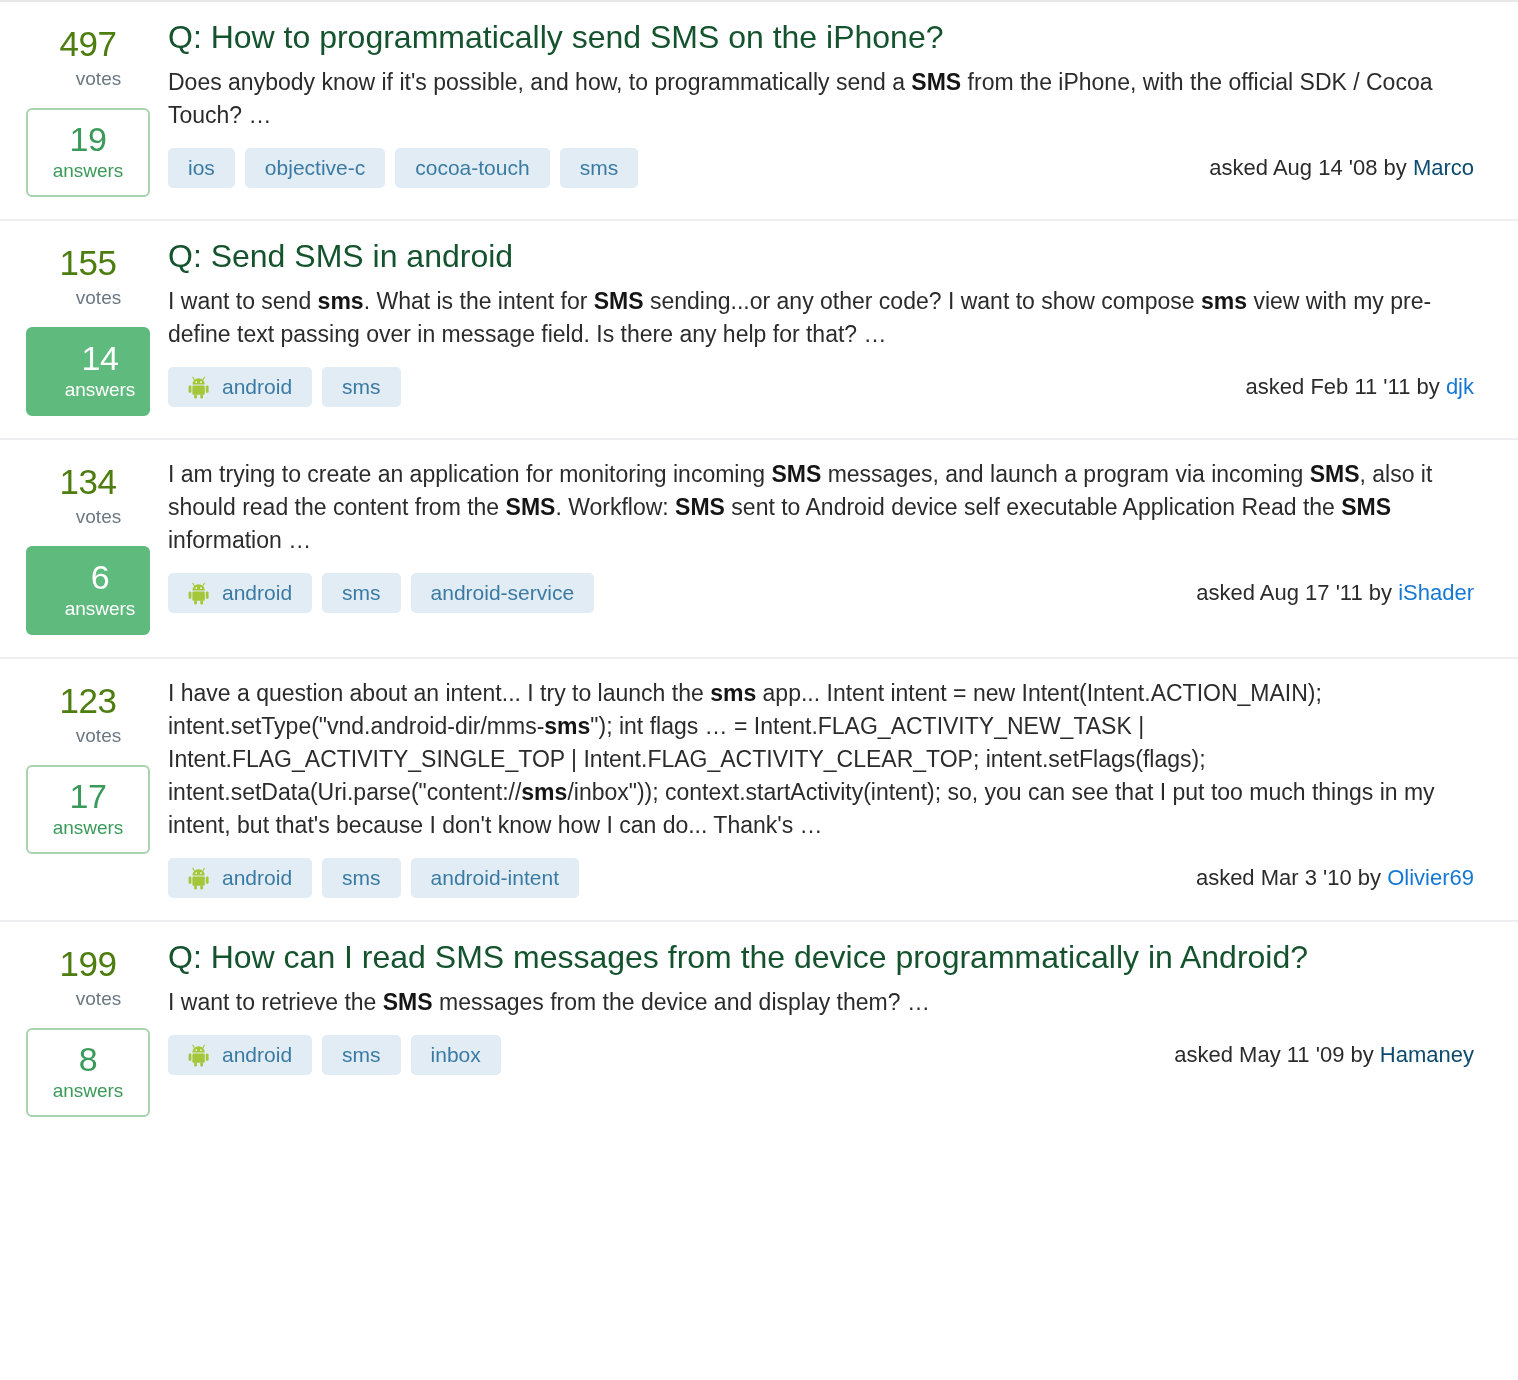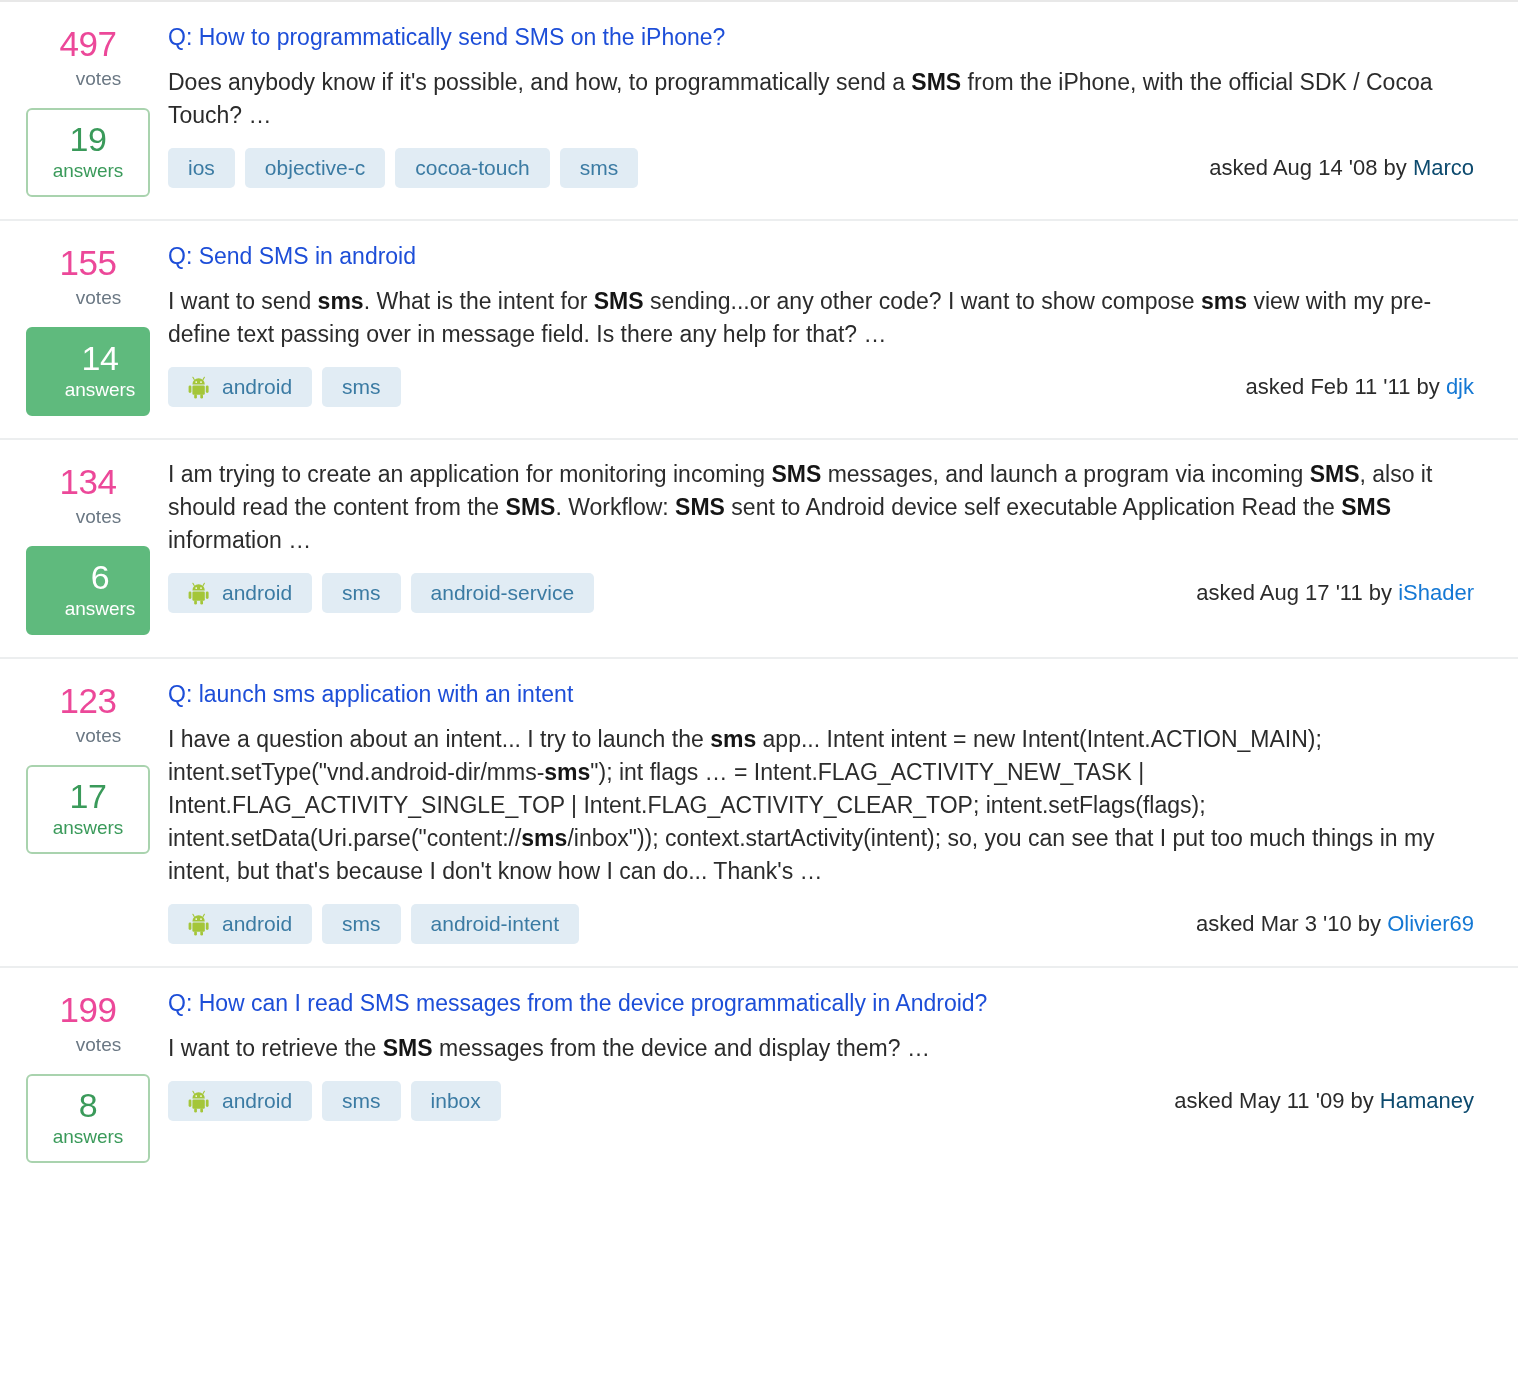--- a/index.html
+++ b/index.html
@@ -34,21 +34,21 @@
     width: 132px;
     flex: 0 0 132px;
     display: flex;
     flex-direction: column;
     align-items: center;
     padding-top: 4px;
   }
   .votes-count {
     font-size: 35px;
     line-height: 40px;
-    color: #ec4899;
+    color: #4d7c0f;
     font-weight: 400;
     letter-spacing: -0.5px;
   }
   .votes-label {
     font-size: 19px;
     line-height: 26px;
     color: #6b7884;
     margin-top: 2px;
     margin-left: 21px;
   }
@@ -94,23 +94,23 @@
 
   
   .content {
     flex: 1 1 auto;
     min-width: 0;
     padding-left: 14px;
     padding-right: 16px;
   }
   .question-title {
     display: block;
-    font-size: 23px;
+    font-size: 32px;
     line-height: 34px;
-    color: #1d4ed8;
+    color: #14532d;
     text-decoration: none;
     font-weight: 400;
     margin: 0 0 12px 0;
   }
   .excerpt {
     font-size: 23px;
     line-height: 33px;
     color: #2b2b2b;
     margin: 0 0 16px 0;
     word-wrap: break-word;
@@ -285,21 +285,20 @@
     <div class="result-row">
       <div class="stats">
         <div class="votes-count">123</div>
         <div class="votes-label">votes</div>
         <div class="answers-badge outlined">
           <div class="answers-count">17</div>
           <div class="answers-label">answers</div>
         </div>
       </div>
       <div class="content">
-        <a class="question-title" href="#">Q: launch sms application with an intent</a>
         <div class="excerpt"><span>I have a question about an intent... I try to launch the </span><b>sms</b><span> app... Intent intent = new Intent(Intent.ACTION_MAIN); intent.setType("vnd.android-dir/mms-</span><b>sms</b><span>"); int flags … = Intent.FLAG_ACTIVITY_NEW_TASK | Intent.FLAG_ACTIVITY_SINGLE_TOP | Intent.FLAG_ACTIVITY_CLEAR_TOP; intent.setFlags(flags); intent.setData(Uri.parse("content://</span><b>sms</b><span>/inbox")); context.startActivity(intent); so, you can see that I put too much things in my intent, but that's because I don't know how I can do... Thank's …</span></div>
         <div class="meta-row">
           <div class="tags">
             <a class="tag" href="#">
               <span class="android-glyph"><svg viewBox="0 0 26 24" xmlns="http://www.w3.org/2000/svg" aria-hidden="true">
                   <g fill="#a4c639">
                     <path d="M6.2 4.6 L4.9 2.3" stroke="#a4c639" stroke-width="1.1" stroke-linecap="round" fill="none"></path>
                     <path d="M15.1 4.6 L16.4 2.3" stroke="#a4c639" stroke-width="1.1" stroke-linecap="round" fill="none"></path>
                     <path d="M4.4 9.4 a6.2 6.2 0 0 1 12.4 0 z"></path>
                     <rect x="4.4" y="10.6" width="12.4" height="9.2" rx="1.2"></rect>

